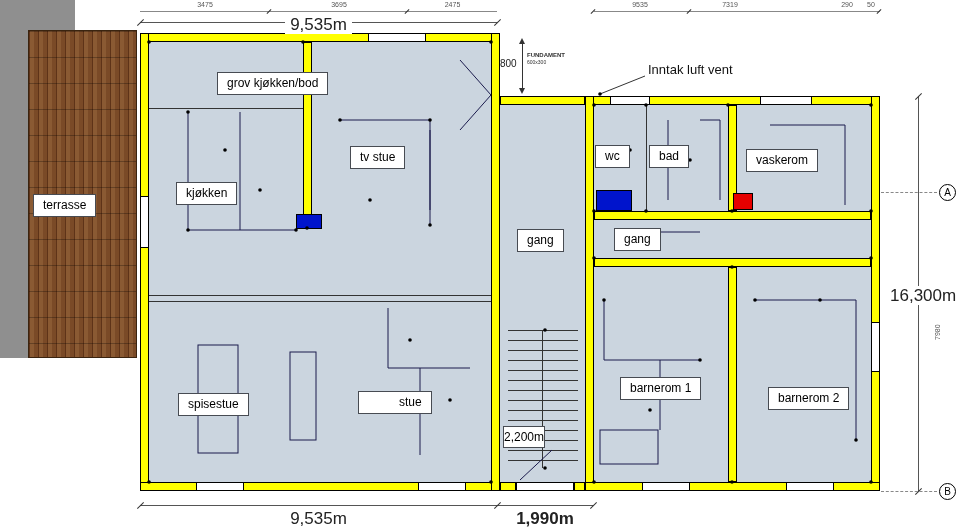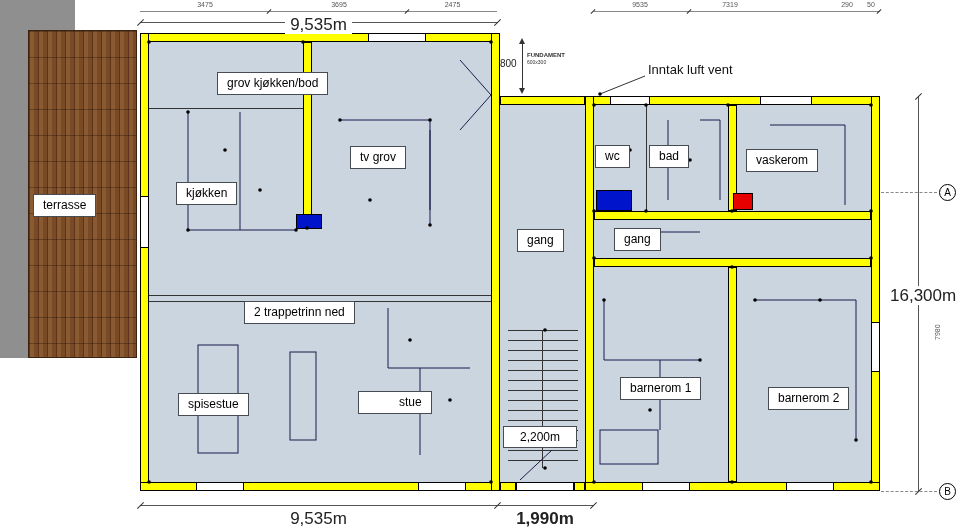--- a/index.html
+++ b/index.html
@@ -50,21 +50,21 @@
   .arrow-dn { border-top:6px solid #333; }
   .dim800-label { position:absolute; left:500px; top:58px; font-size:10px; color:#222; z-index:7; }
 
   .marker { position:absolute; width:17px; height:17px; border:1px solid #000; border-radius:50%;
     background:#fff; font-size:10px; display:flex; align-items:center; justify-content:center; z-index:7; }
   .marker-line { position:absolute; height:0; border-top:1px dashed #888; z-index:6; }
 
   .dim-rot { position:absolute; font-size:7px; color:#555; transform:rotate(-90deg); transform-origin:left top; z-index:7; }
 
   .stairdim { position:absolute; left:503px; top:426px; background:#fff; border:1px solid #474b52;
-    font-size:12px; padding:3px 16px; z-index:7; white-space:nowrap; }
+    font-size:12px; padding:3px 0; z-index:7; white-space:nowrap; }
 </style>
 </head>
 <body>
 
 <div id="plan">
 
   <div class="chrome" style="left:0;top:0;width:75px;height:30px;"></div>
   <div class="chrome" style="left:0;top:30px;width:28px;height:328px;"></div>
 
   <div class="terrace"></div>
@@ -180,27 +180,26 @@
         <circle cx="690" cy="160" r="1.8"></circle>
       <circle cx="800" cy="160" r="1.8"></circle>
         <circle cx="820" cy="300" r="1.8"></circle>
       <circle cx="650" cy="410" r="1.8"></circle>
     </g>
   </svg>
 
   <div class="room-label" style="left:33px;top:186px;margin-top:8px;">terrasse</div>
   <div class="room-label" style="left:170px;top:72px;margin-left:47px;">grov kjøkken/bod</div>
   <div class="room-label" style="left:176px;top:182px;">kjøkken</div>
-  <div class="room-label" style="left:350px;top:146px;">tv grov</div>
+  <div class="room-label" style="left:350px;top:146px;">tv stue</div>
   <div class="room-label" style="left:517px;top:229px;">gang</div>
   <div class="room-label" style="left:595px;top:145px;">wc</div>
   <div class="room-label" style="left:649px;top:145px;">bad</div>
   <div class="room-label" style="left:746px;top:149px;">vaskerom</div>
   <div class="room-label" style="left:614px;top:228px;">gang</div>
-  <div class="room-label" style="left:244px;top:301px;">2 trappetrinn ned</div>
   <div class="room-label" style="left:178px;top:393px;">spisestue</div>
   <div class="room-label" style="left:358px;top:391px;padding-left:40px;">stue</div>
   <div class="room-label" style="left:620px;top:377px;">barnerom 1</div>
   <div class="room-label" style="left:768px;top:387px;">barnerom 2</div>
 
   <div class="dim-line-h" style="left:140px;top:22px;width:357px;"></div>
   <div class="dim-main" style="left:140px;top:15px;width:357px;"><span>9,535m</span></div>
   <div class="tick" style="left:136px;top:22px;"></div>
   <div class="tick" style="left:493px;top:22px;"></div>
 

